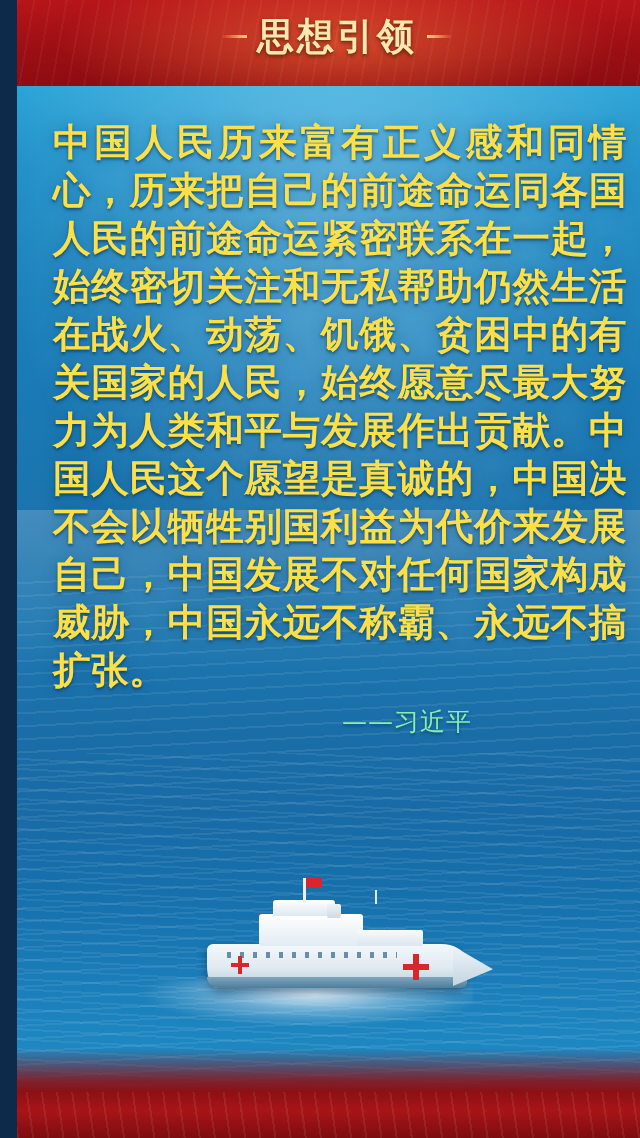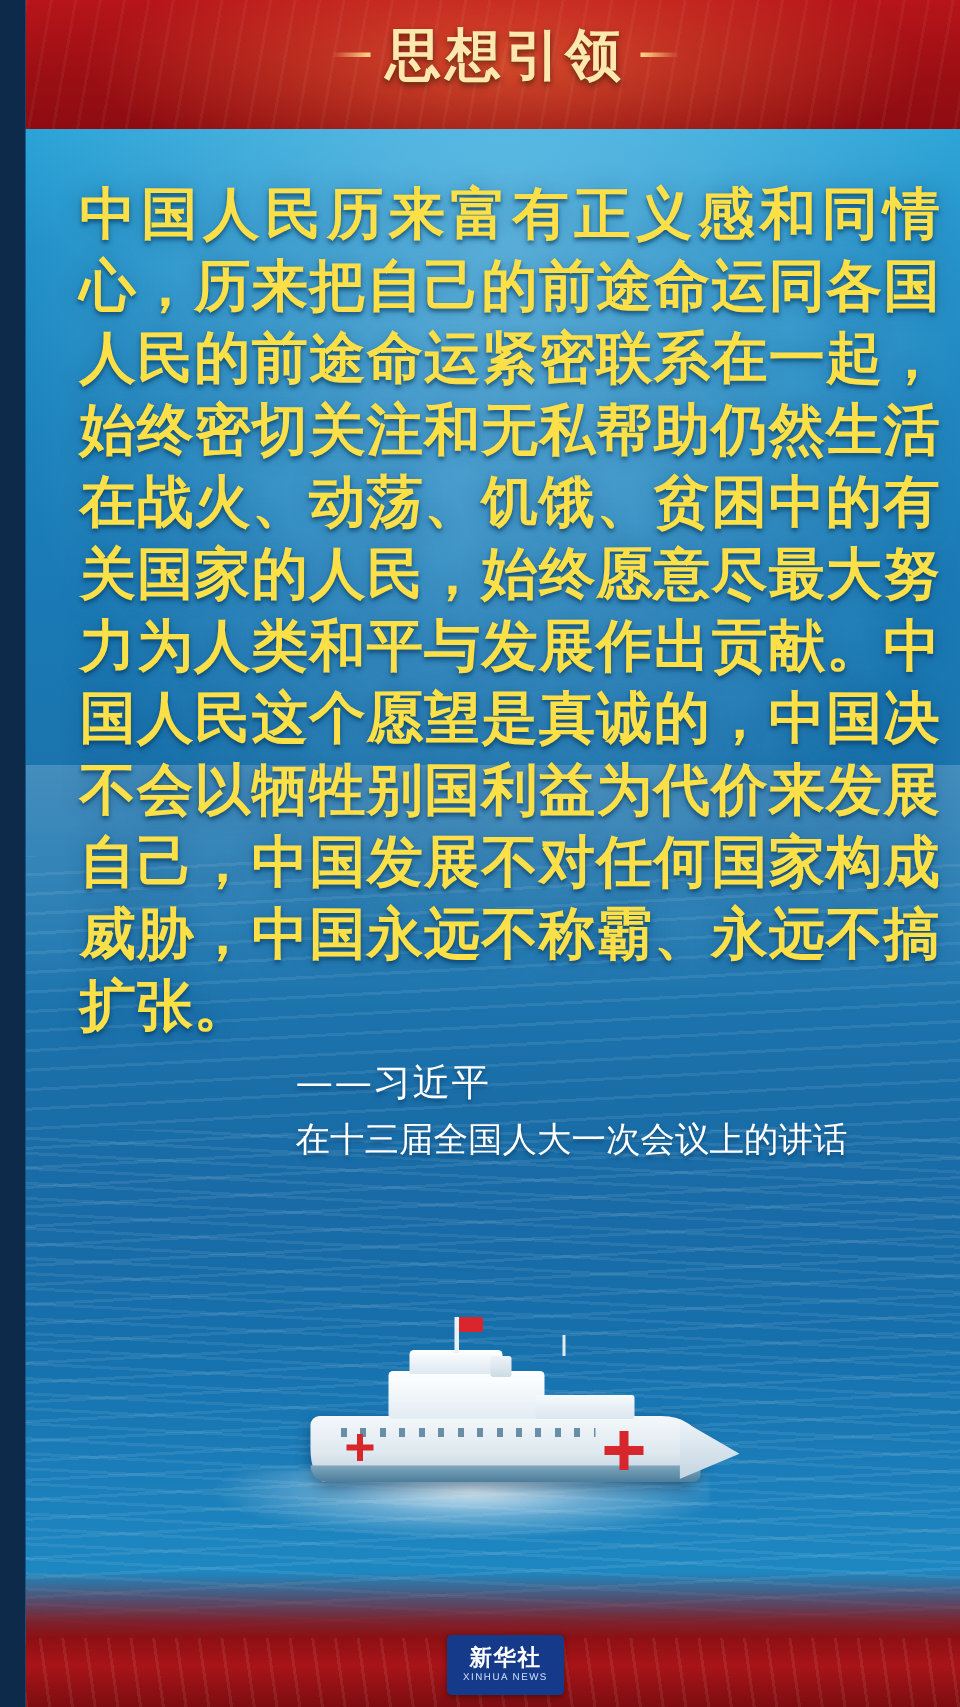--- a/index.html
+++ b/index.html
@@ -154,22 +154,22 @@
     text-align: justify;
     text-justify: inter-character;
   }
 
   
   .attrib {
     position: absolute;
     right: 40px;
     top: 705px;
     width: 420px;
-    text-align: left;
-    color: #ffffff;
+    text-align: center;
+    color: #86efac;
     font-family: "DejaVu Sans", "Liberation Sans", sans-serif;
     text-shadow: 0 2px 3px rgba(0,50,90,.6);
   }
   .attrib .author {
     font-size: 25px;
     font-weight: 400;
     letter-spacing: 1px;
     margin-bottom: 6px;
   }
   .attrib .date {
@@ -392,21 +392,20 @@
     <div class="haze"></div>
     <div class="horizon-glow"></div>
     <div class="wavelines"></div>
     <div class="wavelines2"></div>
   </div>
 
   <div class="quote">中国人民历来富有正义感和同情心，历来把自己的前途命运同各国人民的前途命运紧密联系在一起，始终密切关注和无私帮助仍然生活在战火、动荡、饥饿、贫困中的有关国家的人民，始终愿意尽最大努力为人类和平与发展作出贡献。中国人民这个愿望是真诚的，中国决不会以牺牲别国利益为代价来发展自己，中国发展不对任何国家构成威胁，中国永远不称霸、永远不搞扩张。</div>
 
   <div class="attrib">
     <div class="author">——习近平</div>
-    <div class="occasion">在十三届全国人大一次会议上的讲话</div>
   </div>
 
   <div class="ship-wrap">
     <div class="wake"></div>
     <div class="wake2"></div>
     <div class="ship">
       <div class="hull"></div>
       <div class="bow"></div>
       <div class="portholes"></div>
       <div class="superstructure"></div>
@@ -424,18 +423,14 @@
         <span class="cross-h"></span>
           <span class="cross-v"></span>
       </div>
     </div>
   </div>
 
   <div class="bottom-fade"></div>
   <div class="bottom-band">
     <div class="bstripes"></div>
   </div>
-  <div class="logo">
-    <span class="cn">新华社</span>
-    <span class="en">XINHUA NEWS</span>
-  </div>
 
 </div>
 
 </body></html>

